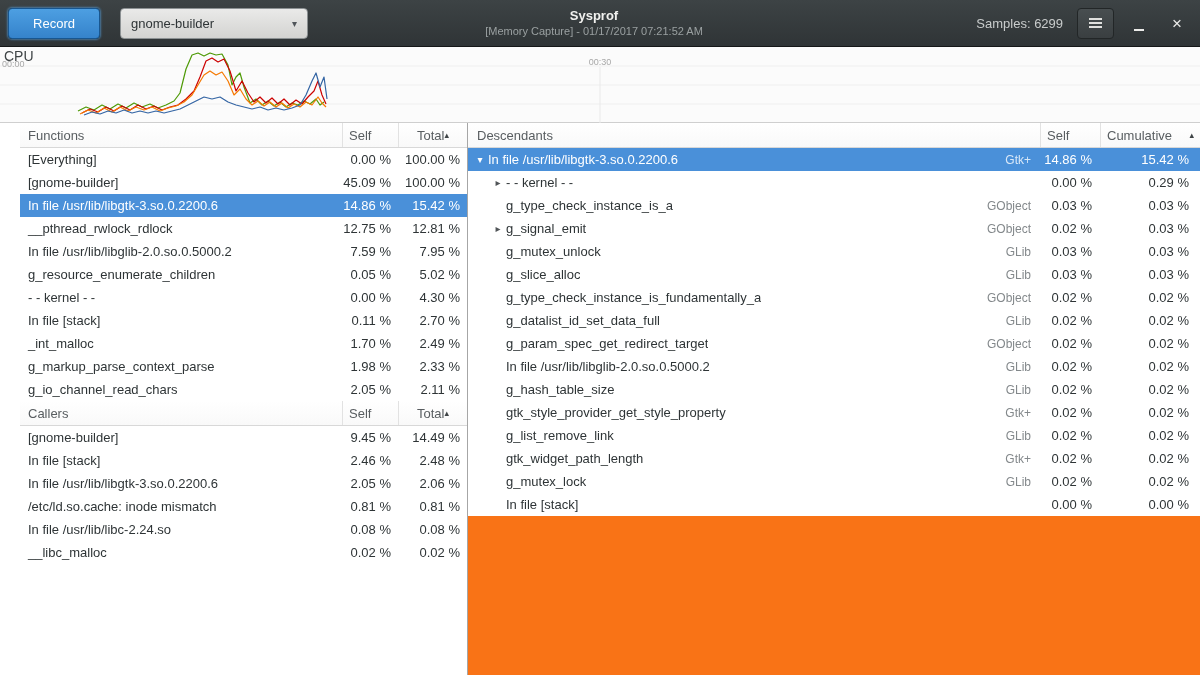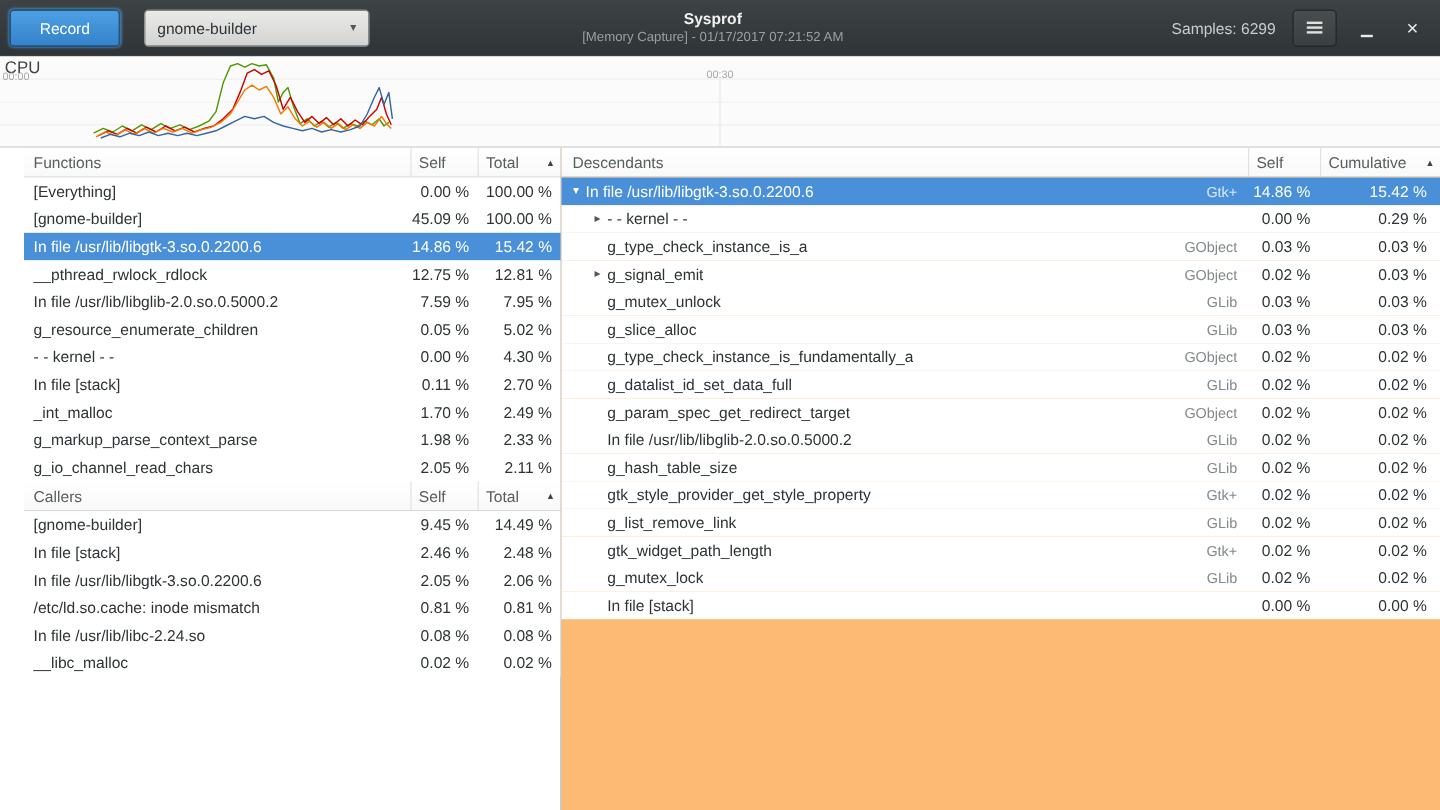--- a/index.html
+++ b/index.html
@@ -35,30 +35,30 @@
   
   .cpu-area { position:relative; height:76px; flex:none; background:#fbfbfb; border-bottom:1px solid #cfcfcf; }
   .cpu-svg { position:absolute; left:0; top:0; }
   .cpu-label { position:absolute; top:1px; left:4px; font-size:14px; color:#3f4446; }
   .t-start { position:absolute; top:12px; left:2px; font-size:9px; color:#a8a8a8; }
   .t-mid { position:absolute; top:10px; left:600px; transform:translateX(-50%); font-size:9px; color:#a8a8a8; }
 
   
   .main { flex:1; display:flex; min-height:0; }
   .left-pane { width:448px; flex:none; border-right:1px solid #a6a6a6; background:#fff;margin-left:20px; }
-  .right-pane { flex:1; min-width:0; background:#fdba74; }
+  .right-pane { flex:1; min-width:0; background:#f97316; }
 
   
   .cols { display:flex; height:25px; align-items:stretch; background:linear-gradient(#ffffff,#f9f9f9);
     border-bottom:1px solid #d8d8d8; color:#585d60; }
   .cols > div { display:flex; align-items:center; padding:0 6px; }
   .col-name { flex:1; min-width:0; padding-left:8px !important; }
   .col-name-r { flex:1; min-width:0; padding-left:9px !important; }
   .col-self { width:56px; border-left:1px solid #e2e2e2; }
-  .col-total { width:69px; border-left:1px solid #e2e2e2; justify-content:space-between; }
+  .col-total { width:69px; border-left:1px solid #e2e2e2; justify-content:center; }
   .col-self-rh { width:60px; border-left:1px solid #e2e2e2; }
   .col-cum { width:100px; border-left:1px solid #e2e2e2; justify-content:space-between; }
   .sort-arrow { font-size:9px; color:#3f4446; }
 
   
   .row { display:flex; align-items:center; height:23px; background:#fff; cursor:default; }
   .row.selected { background:#4a90d9; color:#fff; }
   .cell-name { flex:1; min-width:0; padding-left:8px; white-space:nowrap; overflow:hidden; }
   .cell-name.tree { display:flex; align-items:center; padding-left:4px; }
   .cell-num { width:56px; flex:none; text-align:right; padding-right:7px; white-space:nowrap; }

